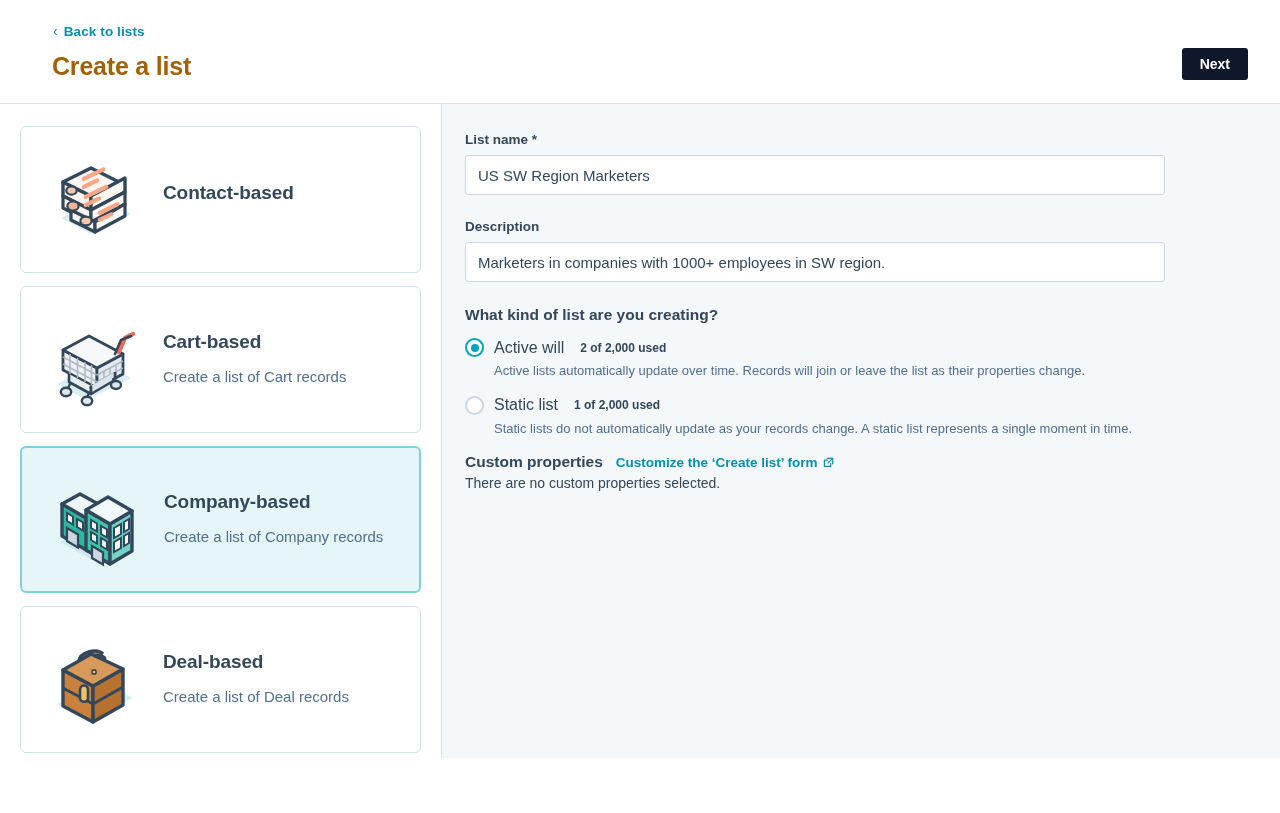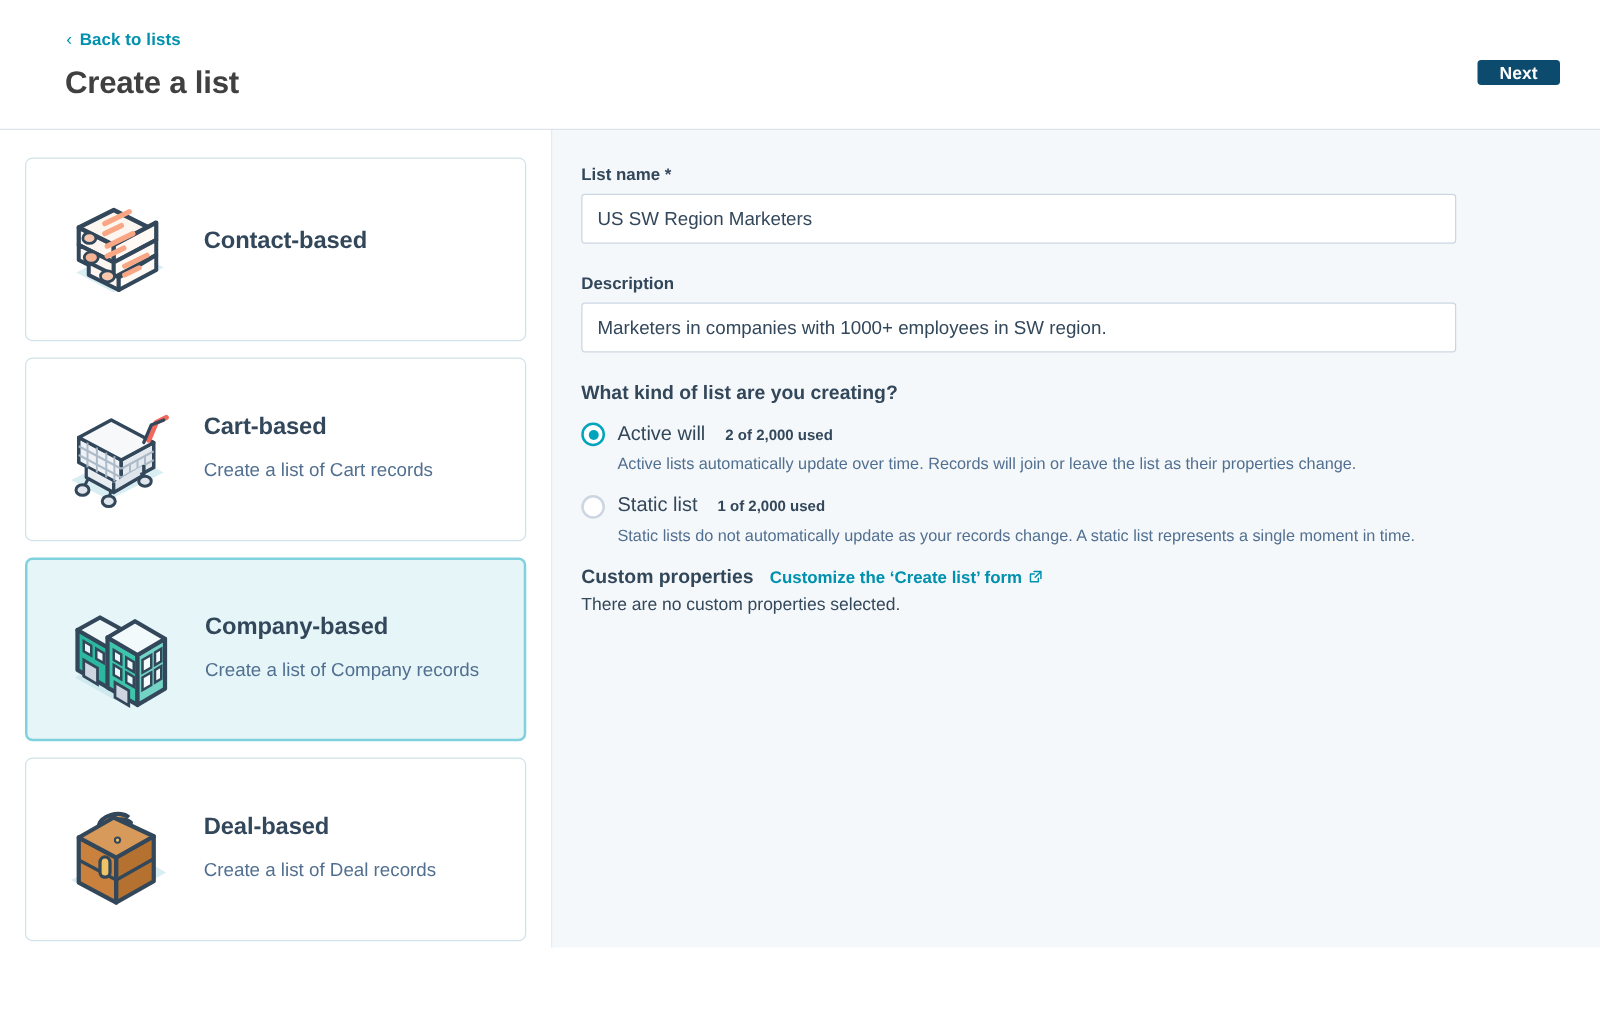--- a/index.html
+++ b/index.html
@@ -45,35 +45,35 @@
     font-weight: 400;
     color: #0091ae;
     transform: translateY(-1px);
   }
   .page-title {
     position: absolute;
     left: 52px; top: 52px;
     margin: 0;
     font-size: 25px;
     font-weight: 700;
-    color: #404040;
+    color: #a16207;
     letter-spacing: -0.2px;
   }
   .next-btn {
     position: absolute;
     right: 32px; top: 48px;
-    background: #0c4a6e;
+    background: #0f172a;
     color: #ffffff;
     border: none;
     border-radius: 3px;
     font-size: 14px;
     font-family: inherit;
     font-weight: 600;
     padding: 0 18px;
-    height: 20px;
+    height: 32px;
     min-width: 62px;
     cursor: pointer;
   }
 
   
   .body {
     display: flex;
     height: 654px;
     background: #ffffff;
   }

